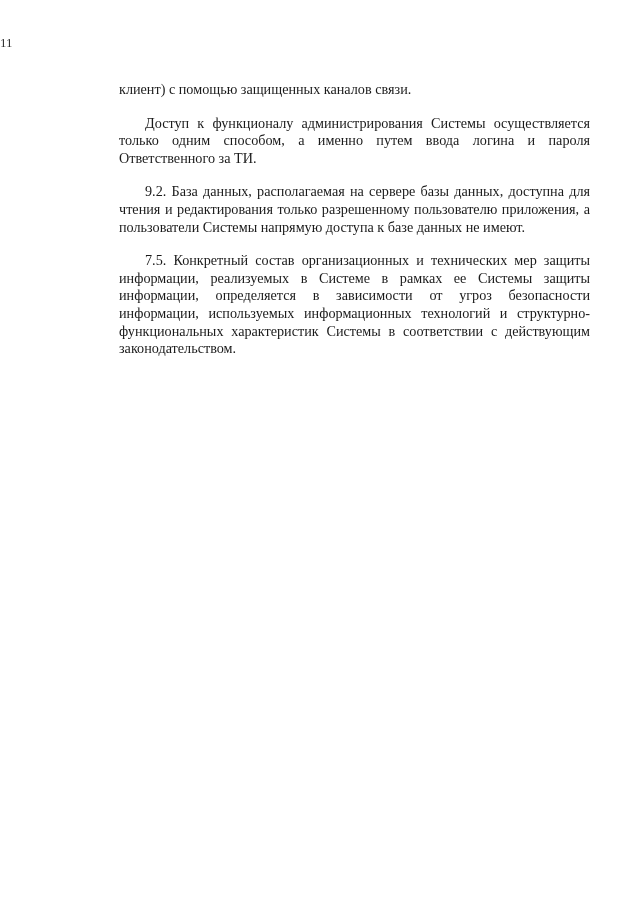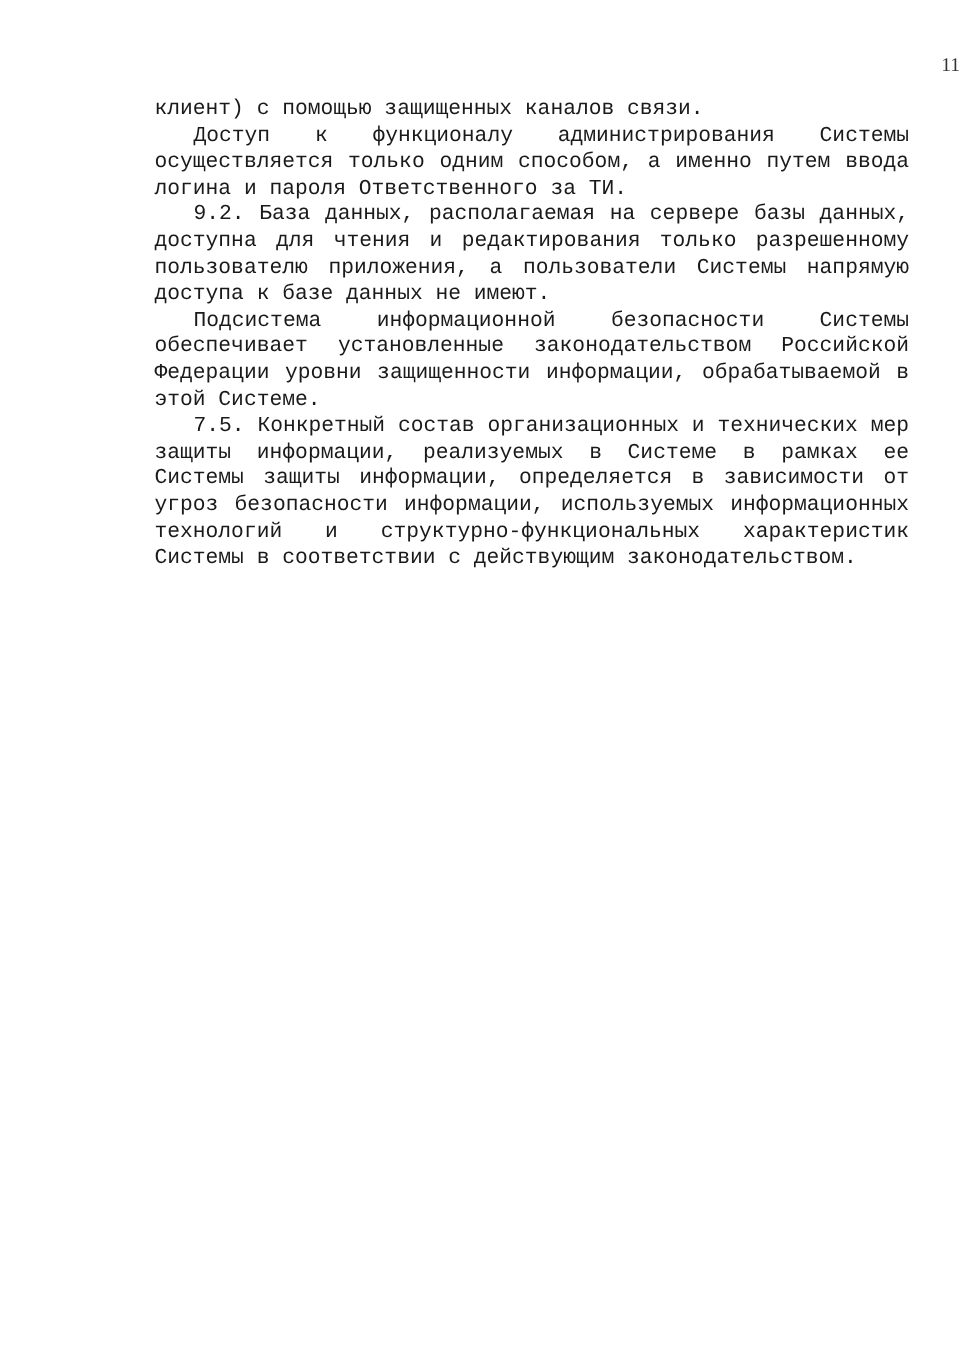--- a/index.html
+++ b/index.html
@@ -3,33 +3,32 @@
   <meta charset="utf-8">
   <style>
     html, body { margin: 0; padding: 0; background: #ffffff; }
     body {
       width: 640px; height: 905px; position: relative; overflow: hidden;
       font-family: "Liberation Serif", "DejaVu Serif", serif;
       color: #1a1a1a;
     }
     .page-number {
       position: absolute; top: 35px; left: 0; width: 640px;
-      text-align: right; font-size: 13px; color: #333;
+      text-align: left; font-size: 13px; color: #333;
     }
     .content {
       position: absolute; top: 65px; left: 103px; width: 503px;
       font-size: 14.2px; line-height: 17.6px;
     }
-    .p { margin: 0; text-align: justify; text-align-last: left; font-family: Liberation Mono, monospace; }
+    .p { margin: 16px; text-align: justify; text-align-last: left; }
     .p.indent { text-indent: 26px; }
   </style>
 </head>
 <body>
 
 <div class="page-number">11</div>
 
 <div class="content">
   <p class="p">клиент) с помощью защищенных каналов связи.</p>
   <p class="p indent">Доступ к функционалу администрирования Системы осуществляется только одним способом, а именно путем ввода логина и пароля Ответственного за ТИ.</p>
   <p class="p indent">9.2. База данных, располагаемая на сервере базы данных, доступна для чтения и редактирования только разрешенному пользователю приложения, а пользователи Системы напрямую доступа к базе данных не имеют.</p>
-  <p class="p indent">Подсистема информационной безопасности Системы обеспечивает установленные законодательством Российской Федерации уровни защищенности информации, обрабатываемой в этой Системе.</p>
   <p class="p indent">7.5. Конкретный состав организационных и технических мер защиты информации, реализуемых в Системе в рамках ее Системы защиты информации, определяется в зависимости от угроз безопасности информации, используемых информационных технологий и структурно-функциональных характеристик Системы в соответствии с действующим законодательством.</p>
 </div>
 
 </body></html>

